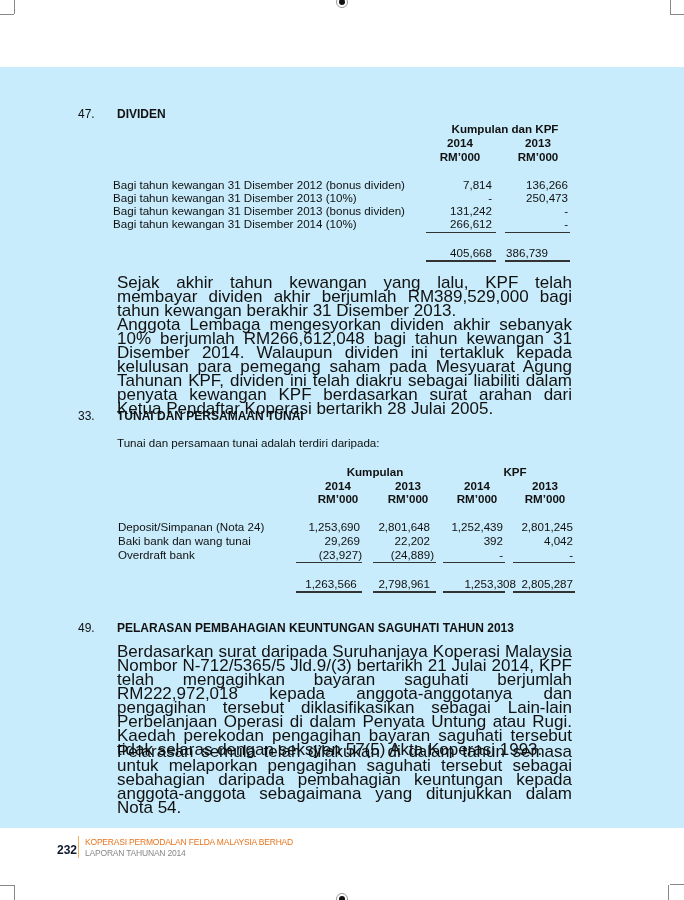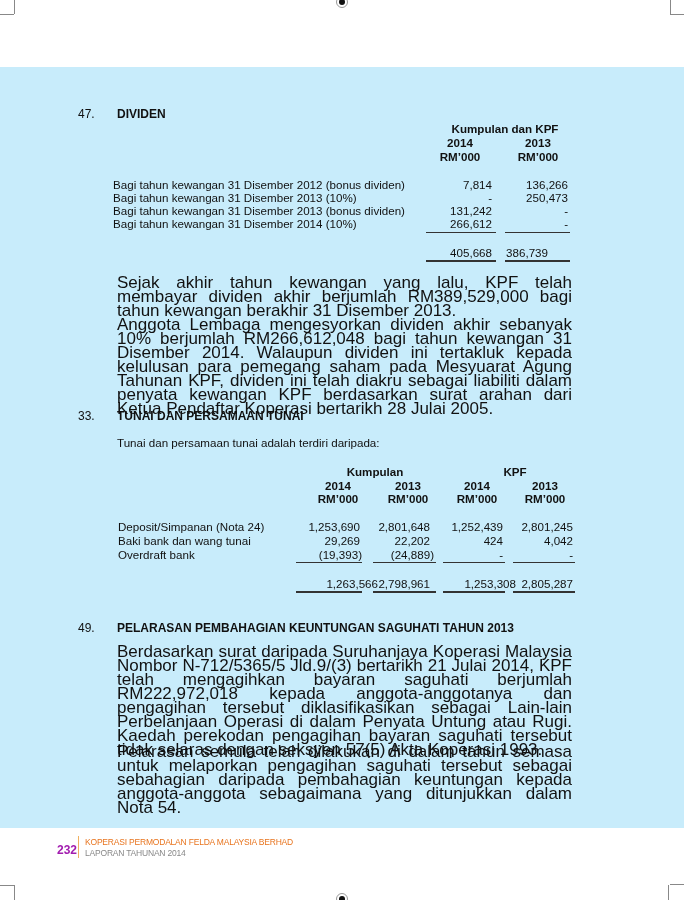--- a/index.html
+++ b/index.html
@@ -18,21 +18,21 @@
   .heading { font-size:12px; font-weight:bold; }
   .para {
     position:absolute; left:117px; width:455px;
     font-size:17px; line-height:14px; text-align:justify;
   }
   .para.last-left { text-align-last:left; }
   .th { font-size:11.6px; font-weight:bold; text-align:center; position:absolute; line-height:14px; }
   .row-label { position:absolute; font-size:11.6px; line-height:14px; white-space:nowrap; }
   .cell { position:absolute; font-size:11.6px; line-height:14px; text-align:right; white-space:nowrap; }
   .rule { position:absolute; height:1px; background:#333; }
-  .footer-page { position:absolute; left:57px; top:843px; font-size:12px; font-weight:bold; color:#a21caf; }
+  .footer-page { position:absolute; left:57px; top:843px; font-size:12px; font-weight:bold; color:#0f172a; }
   .footer-divider { position:absolute; left:78px; top:836px; width:1px; height:22px; background:#f0b060; }
   .footer-org { position:absolute; left:85px; top:837px; font-size:8.5px; color:#e8741e; letter-spacing:-0.2px; }
   .footer-report { position:absolute; left:85px; top:848px; font-size:8.5px; color:#888; letter-spacing:-0.2px; }
   .reg { position:absolute; width:12px; height:12px; border-radius:50%; border:1px solid #999; box-sizing:border-box; }
   .reg::after { content:""; position:absolute; left:2px; top:2px; width:6px; height:6px; border-radius:50%; background:#111; }
   .crop { position:absolute; background:#888; }
 </style>
 </head>
 <body>
 
@@ -108,35 +108,35 @@
 <div>
   <div class="row-label" style="left:118px;top:520px;">Deposit/Simpanan (Nota 24)</div>
   <div class="cell" style="left:290px;top:520px;width:70px;">1,253,690</div>
   <div class="cell" style="left:360px;top:520px;width:70px;">2,801,648</div>
   <div class="cell" style="left:433px;top:520px;width:70px;">1,252,439</div>
   <div class="cell" style="left:503px;top:520px;width:70px;">2,801,245</div>
 
   <div class="row-label" style="left:118px;top:534px;">Baki bank dan wang tunai</div>
   <div class="cell" style="left:290px;top:534px;width:70px;">29,269</div>
   <div class="cell" style="left:360px;top:534px;width:70px;">22,202</div>
-  <div class="cell" style="left:433px;top:534px;width:70px;">424</div>
+  <div class="cell" style="left:433px;top:534px;width:70px;">392</div>
   <div class="cell" style="left:503px;top:534px;width:70px;">4,042</div>
 
   <div class="row-label" style="left:118px;top:548px;">Overdraft bank</div>
-  <div class="cell" style="left:290px;top:548px;width:72px;">(19,393)</div>
+  <div class="cell" style="left:290px;top:548px;width:72px;">(23,927)</div>
   <div class="cell" style="left:360px;top:548px;width:74px;">(24,889)</div>
   <div class="cell" style="left:433px;top:548px;width:70px;">-</div>
   <div class="cell" style="left:503px;top:548px;width:70px;">-</div>
 
   <div class="rule" style="left:296px;top:562px;width:66px;"></div>
   <div class="rule" style="left:373px;top:562px;width:63px;"></div>
   <div class="rule" style="left:443px;top:562px;width:62px;"></div>
   <div class="rule" style="left:513px;top:562px;width:62px;"></div>
 
-  <div class="cell" style="left:308px;top:577px;width:70px;">1,263,566</div>
+  <div class="cell" style="left:296px;top:577px;width:70px;text-align:center;">1,263,566</div>
   <div class="cell" style="left:360px;top:577px;width:70px;">2,798,961</div>
   <div class="cell" style="left:446px;top:577px;width:70px;">1,253,308</div>
   <div class="cell" style="left:503px;top:577px;width:70px;">2,805,287</div>
   <div class="rule" style="left:296px;top:591px;width:66px;height:1.5px;"></div>
   <div class="rule" style="left:373px;top:591px;width:63px;height:1.5px;"></div>
   <div class="rule" style="left:443px;top:591px;width:62px;height:1.5px;"></div>
   <div class="rule" style="left:513px;top:591px;width:62px;height:1.5px;"></div>
 </div>
 
 <div class="abs num" style="left:78px;top:621px;">49.</div>

